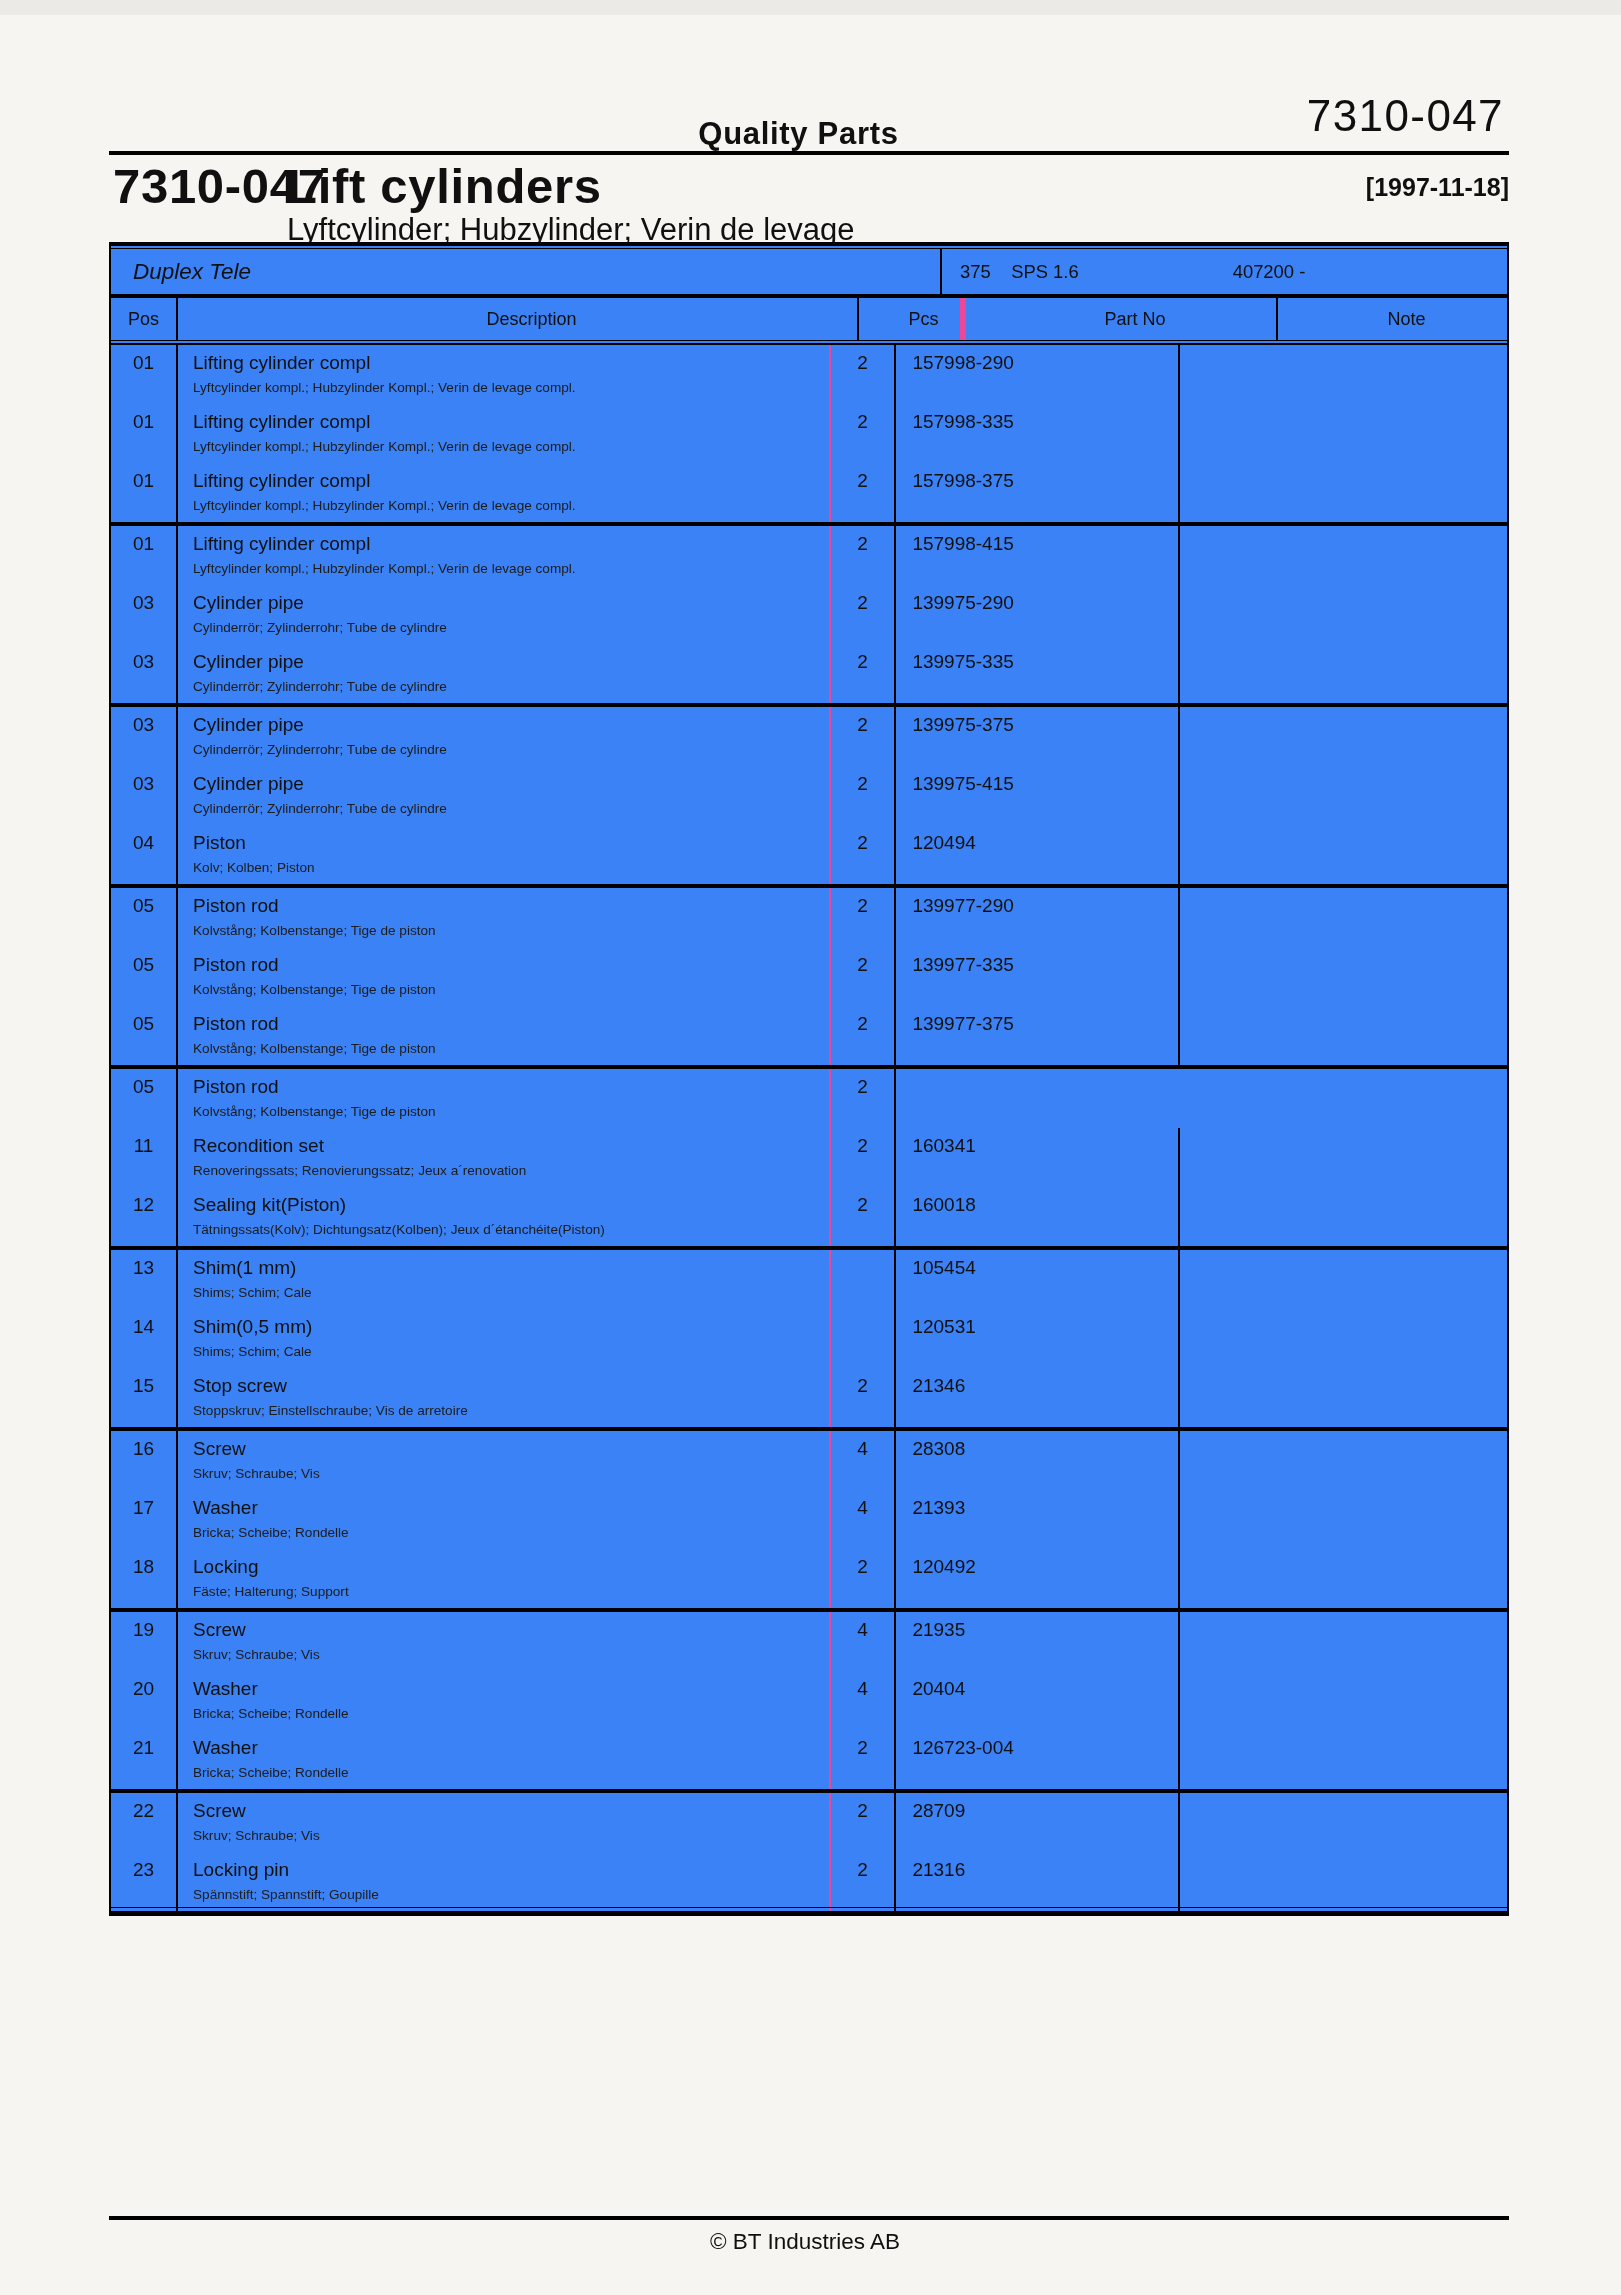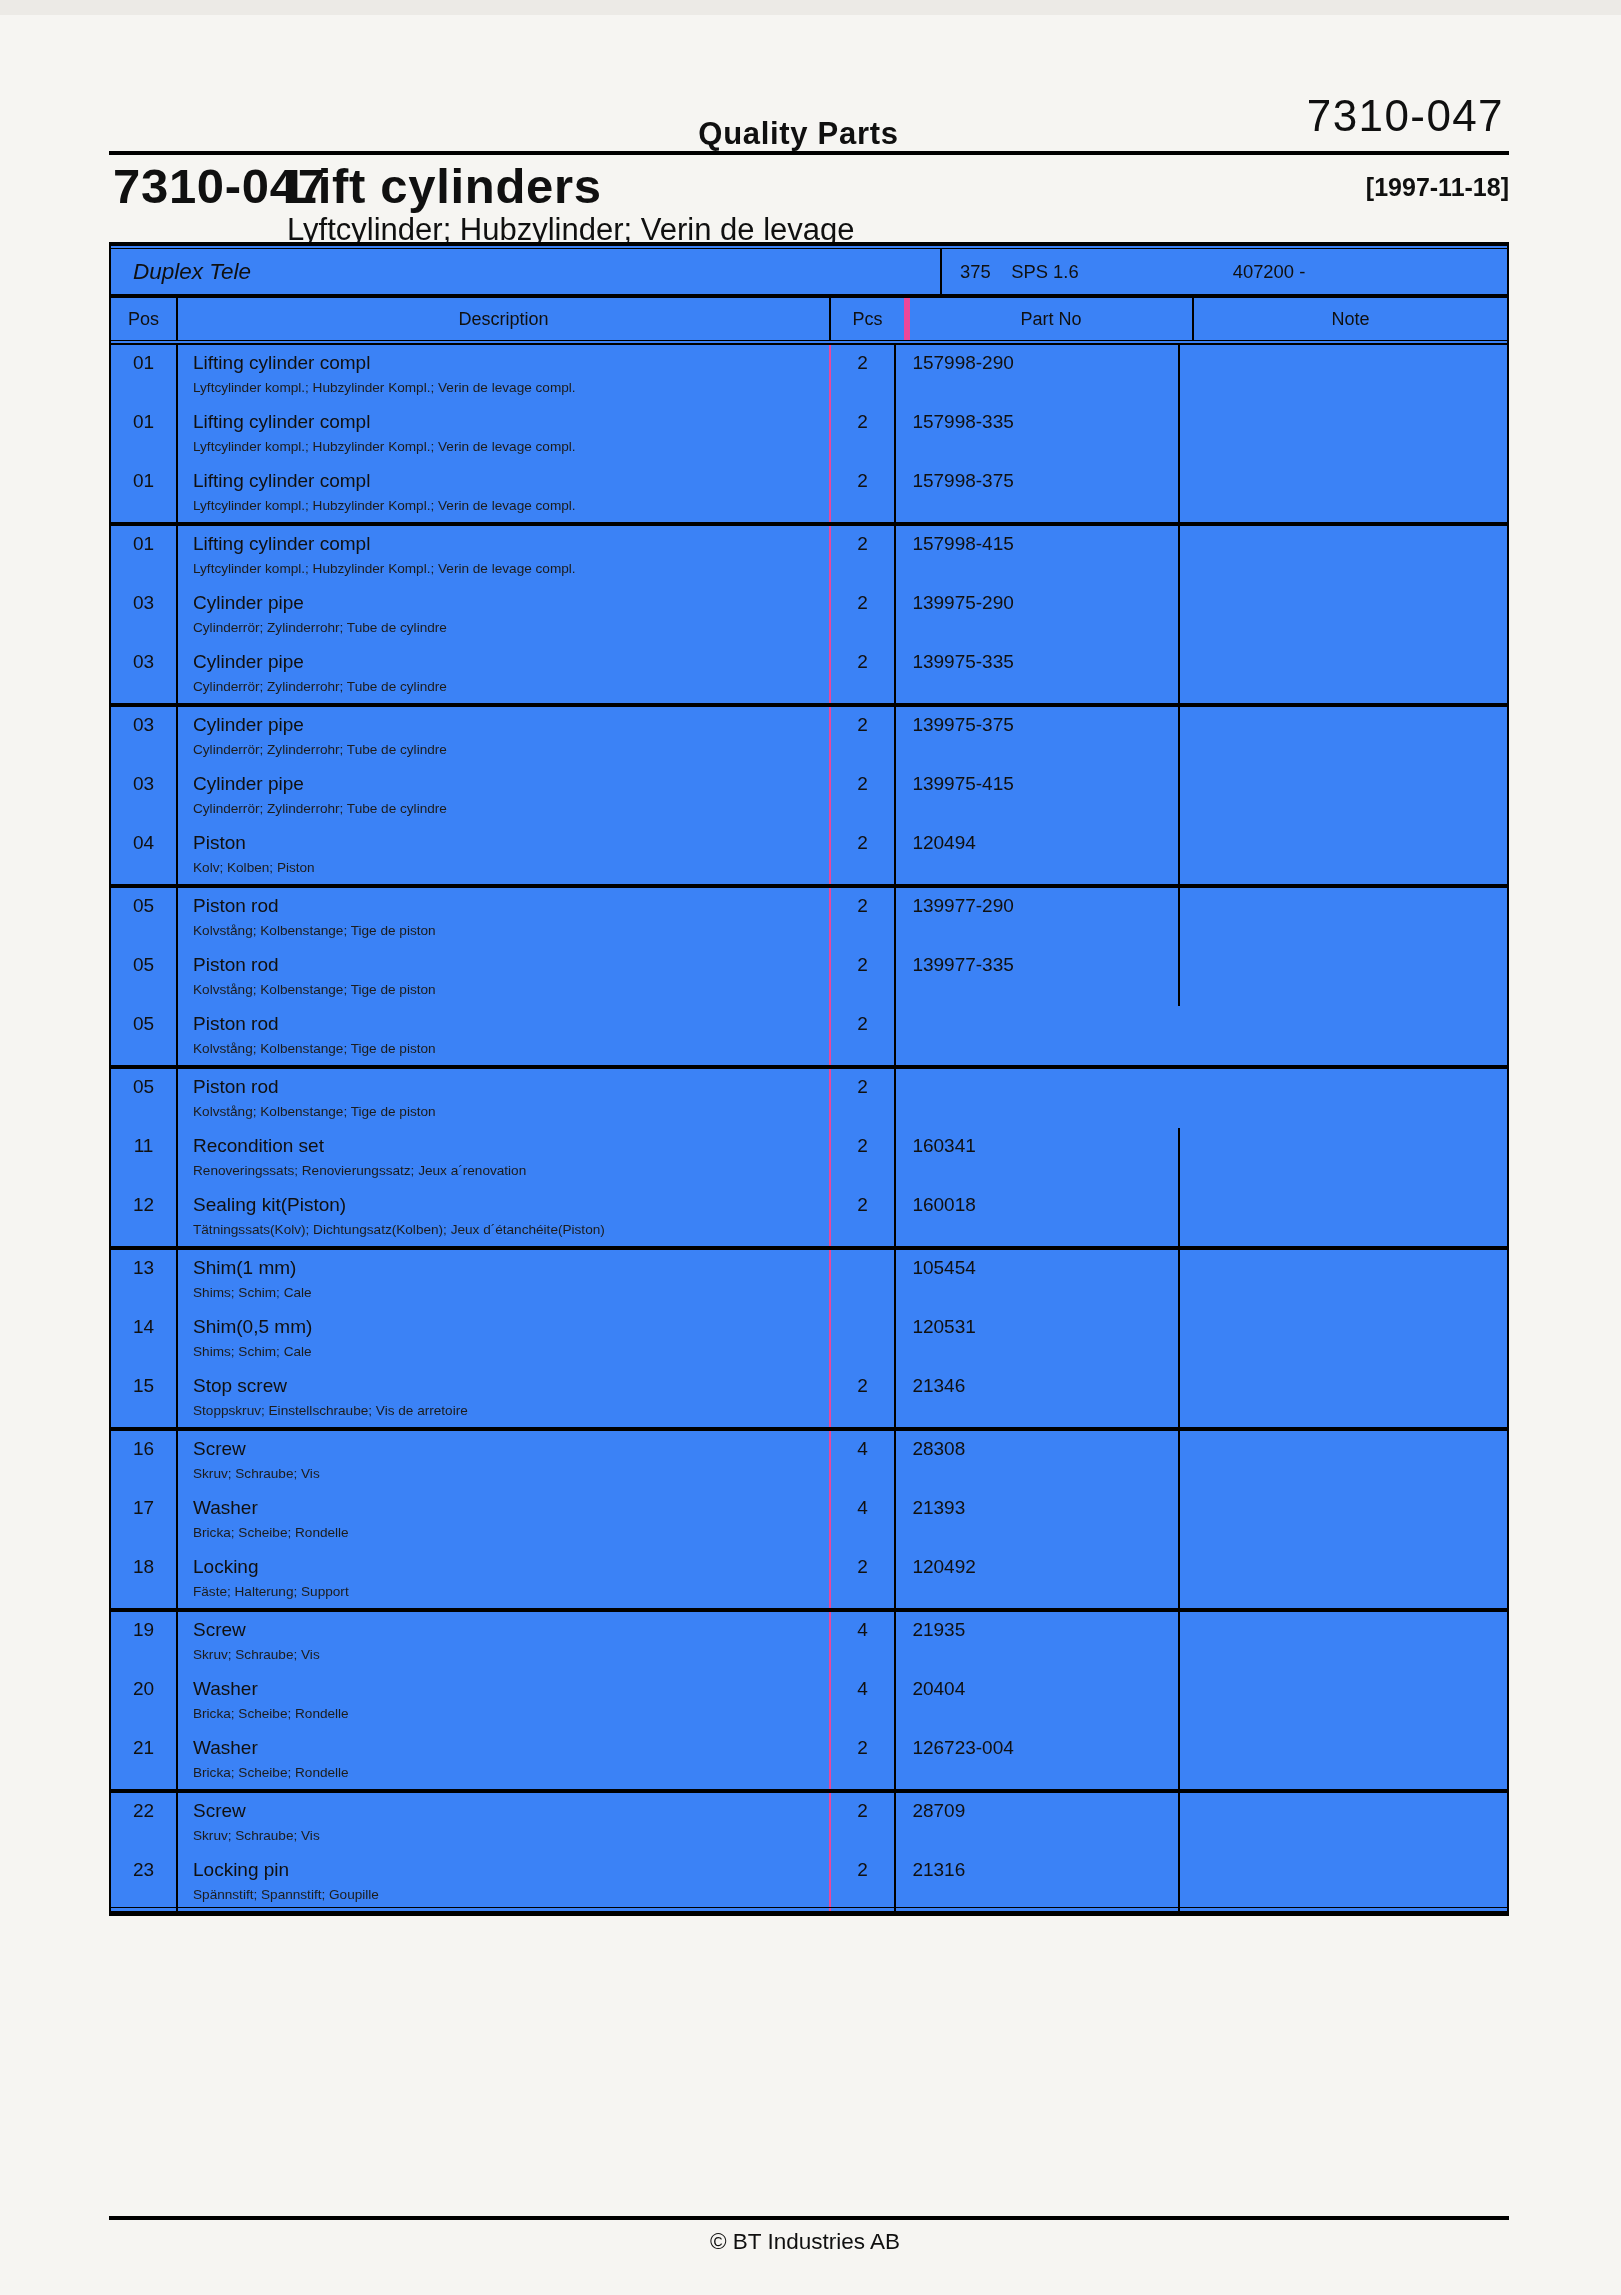--- a/index.html
+++ b/index.html
@@ -36,21 +36,21 @@
     background:#3b82f6;
   }
   .thin-rule  { height:1.4px; background:#000; margin-top:2px; }
   .inforow { display:flex; height:45px; border-bottom:4.1px solid #000; }
   .info-left  { width:829px; display:flex; align-items:center; padding-left:22px; box-sizing:border-box;
                 font-style:italic; font-size:22.5px; }
   .info-right { flex:1; border-left:2px solid #000; display:flex; align-items:center; font-size:18.4px; }
   .info-right .iv1 { margin-left:18px; }
   .info-right .iv2 { margin-left:20.5px; }
   .info-right .iv3 { margin-left:154px; }
-  .colheader { display:flex; height:42px; align-items:center; font-size:18px; border-bottom:1.4px solid #000; }
+  .colheader { display:flex; height:42px; align-items:center; font-size:18px; border-bottom:1.4px solid #000;gap:28px; }
   .colheader > div { box-sizing:border-box; text-align:center; height:100%; display:flex; align-items:center; justify-content:center; }
   .ch-pos  { width:67px;  border-right:2px solid #000; }
   .ch-desc { width:653px; border-right:2px solid #000; }
   .ch-pcs  { width:79px;  border-right:6px solid #ec4899; }
   .ch-part { width:284px; border-right:2px solid #000; }
   .ch-note { flex:1; }
   .gap-rule { height:1.4px; background:#000; margin-top:2px; }
   .group { border-bottom:4.1px solid #000; }
   .group:last-child { border-bottom:none; }
   .trow { display:flex; height:59px; }
@@ -220,20 +220,21 @@
             <div class="c-part">139977-335</div>
             <div class="c-note"></div>
           </div>
           <div class="trow">
             <div class="c-pos">05</div>
             <div class="c-desc">
               <div class="d-main">Piston rod</div>
               <div class="d-sub">Kolvstång; Kolbenstange; Tige de piston</div>
             </div>
             <div class="c-pcs">2</div>
+            <div class="c-part">139977-375</div>
             <div class="c-note"></div>
           </div>
         </div>
         <div class="group">
           <div class="trow">
             <div class="c-pos">05</div>
             <div class="c-desc">
               <div class="d-main">Piston rod</div>
               <div class="d-sub">Kolvstång; Kolbenstange; Tige de piston</div>
             </div>

